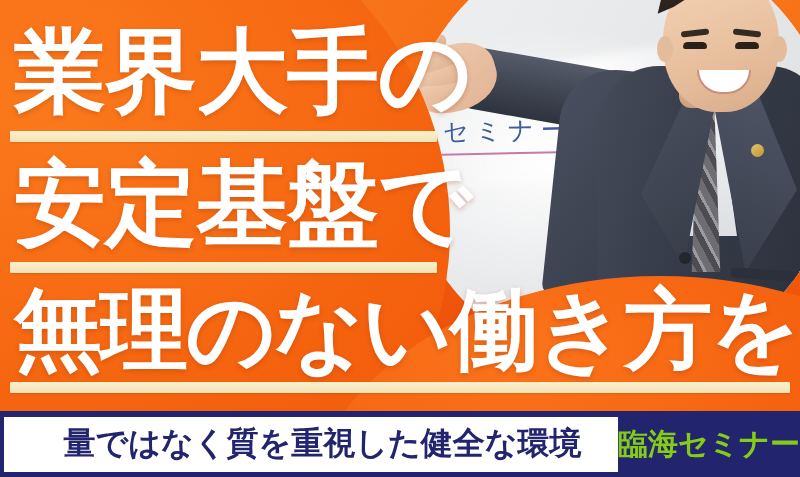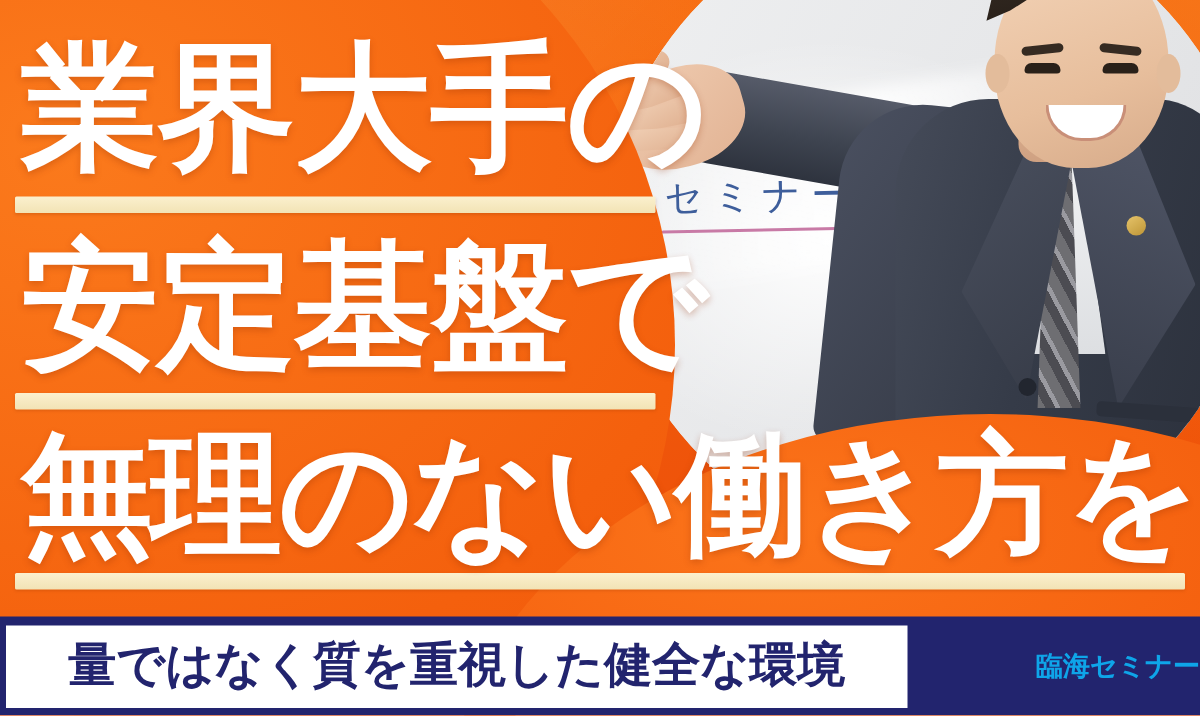--- a/index.html
+++ b/index.html
@@ -205,37 +205,37 @@
   
   .bottom-bar{
     position:absolute;left:0;bottom:0;width:800px;height:66px;
     background:#22246E;
     display:flex;align-items:center;
   }
   .bb-white{
     margin-left:4px;
     width:601px;height:55px;
     background:#FFFFFF;
-    display:flex;align-items:center;justify-content:center;
+    display:flex;align-items:center;justify-content:center;padding-left:23px;
   }
   .bb-tagline{
     color:#22246E;
     font-family:"DejaVu Sans","Liberation Sans",sans-serif;
     font-weight:bold;
     font-size:32px;
     letter-spacing:0px;
     white-space:nowrap;
   }
   .bb-brand{
     flex:1;
     text-align:right;
-    color:#0ea5e9;
+    color:#84cc16;
     font-family:"DejaVu Sans","Liberation Sans",sans-serif;
     font-weight:bold;
-    font-size:18px;
+    font-size:30px;
     letter-spacing:0px;
     white-space:nowrap;
   }
 </style>
 </head>
 <body>
 
 <div class="banner">
 
   <div class="bg-orange">

